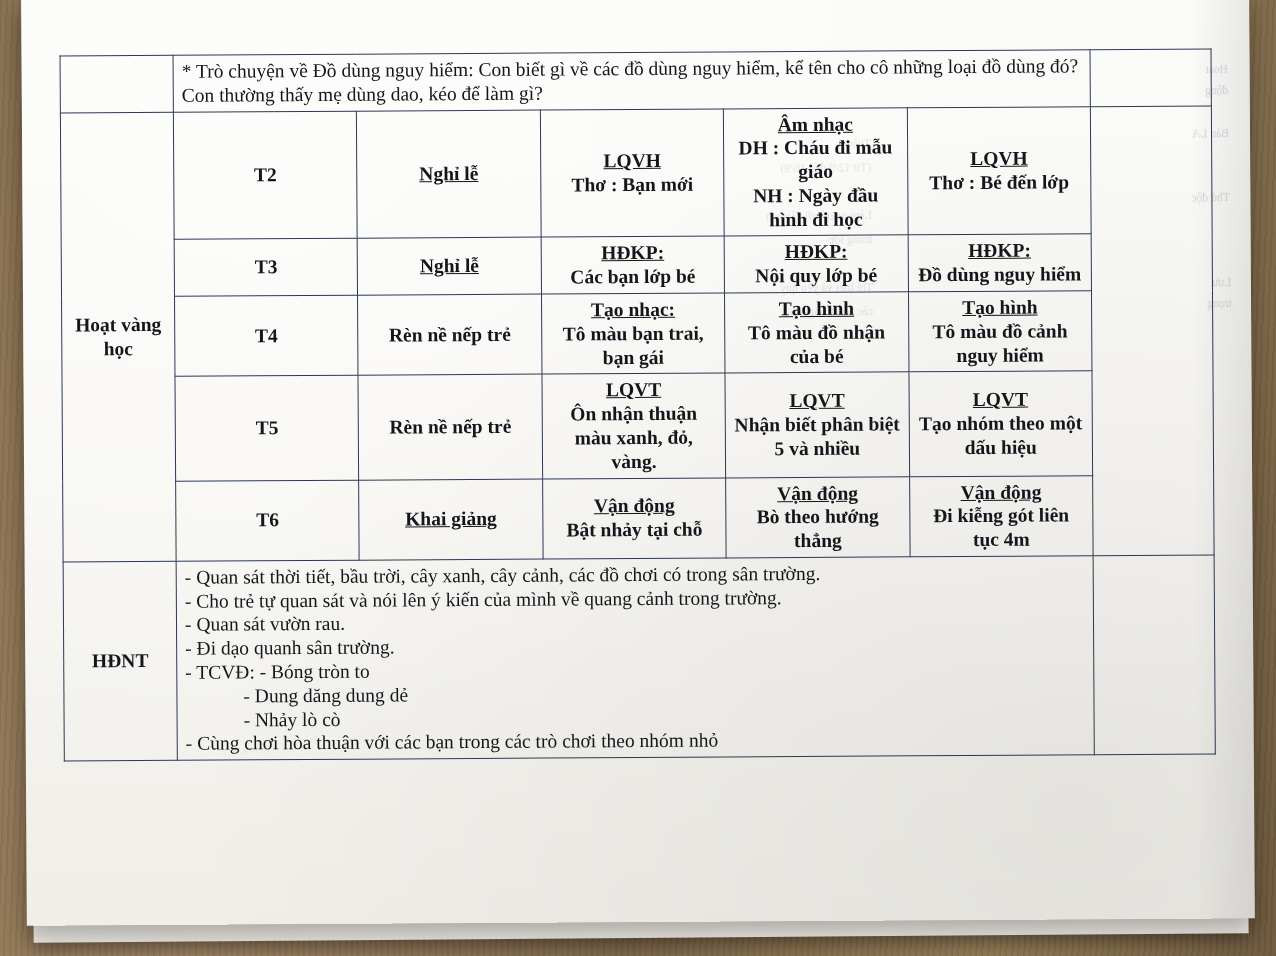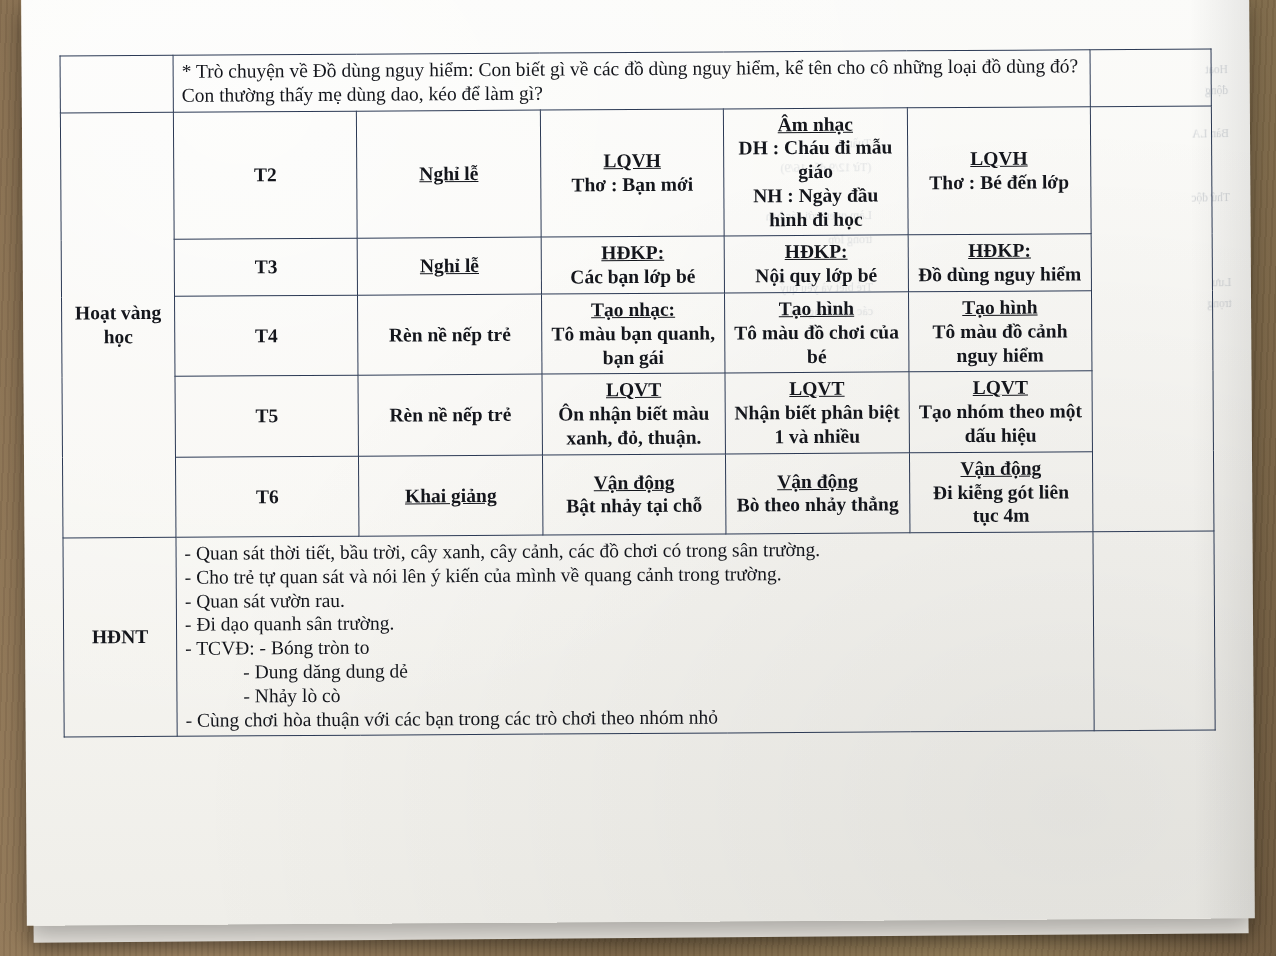--- a/index.html
+++ b/index.html
@@ -234,63 +234,63 @@
         </td>
       </tr>
 
       <tr>
         <td class="c-day">T4</td>
         <td class="c-col1">
           <span class="cellline sub">Rèn nề nếp trẻ</span>
         </td>
         <td class="c-col2">
           <span class="cellline title-line">Tạo nhạc:</span>
-          <span class="cellline sub">Tô màu bạn quanh, bạn gái</span>
+          <span class="cellline sub">Tô màu bạn trai, bạn gái</span>
         </td>
         <td class="c-col3">
           <span class="cellline title-line">Tạo hình</span>
-          <span class="cellline sub">Tô màu đồ chơi của bé</span>
+          <span class="cellline sub">Tô màu đồ nhận của bé</span>
         </td>
         <td class="c-col4">
           <span class="cellline title-line">Tạo hình</span>
           <span class="cellline sub">Tô màu đồ cảnh nguy hiểm</span>
         </td>
       </tr>
 
       <tr>
         <td class="c-day">T5</td>
         <td class="c-col1">
           <span class="cellline sub">Rèn nề nếp trẻ</span>
         </td>
         <td class="c-col2">
           <span class="cellline title-line">LQVT</span>
-          <span class="cellline sub">Ôn nhận biết màu xanh, đỏ, thuận.</span>
+          <span class="cellline sub">Ôn nhận thuận màu xanh, đỏ, vàng.</span>
         </td>
         <td class="c-col3">
           <span class="cellline title-line">LQVT</span>
-          <span class="cellline sub">Nhận biết phân biệt 1 và nhiều</span>
+          <span class="cellline sub">Nhận biết phân biệt 5 và nhiều</span>
         </td>
         <td class="c-col4">
           <span class="cellline title-line">LQVT</span>
           <span class="cellline sub">Tạo nhóm theo một dấu hiệu</span>
         </td>
       </tr>
 
       <tr>
         <td class="c-day">T6</td>
         <td class="c-col1">
           <span class="cellline title-line">Khai giảng</span>
         </td>
         <td class="c-col2">
           <span class="cellline title-line">Vận động</span>
           <span class="cellline sub">Bật nhảy tại chỗ</span>
         </td>
         <td class="c-col3">
           <span class="cellline title-line">Vận động</span>
-          <span class="cellline sub">Bò theo nhảy thẳng</span>
+          <span class="cellline sub">Bò theo hướng thẳng</span>
         </td>
         <td class="c-col4">
           <span class="cellline title-line">Vận động</span>
           <span class="cellline sub">Đi kiễng gót liên tục 4m</span>
         </td>
       </tr>
 
       <tr>
         <td class="c-head hdnt-cell">HĐNT</td>
         <td class="hdnt-list" colspan="5">

